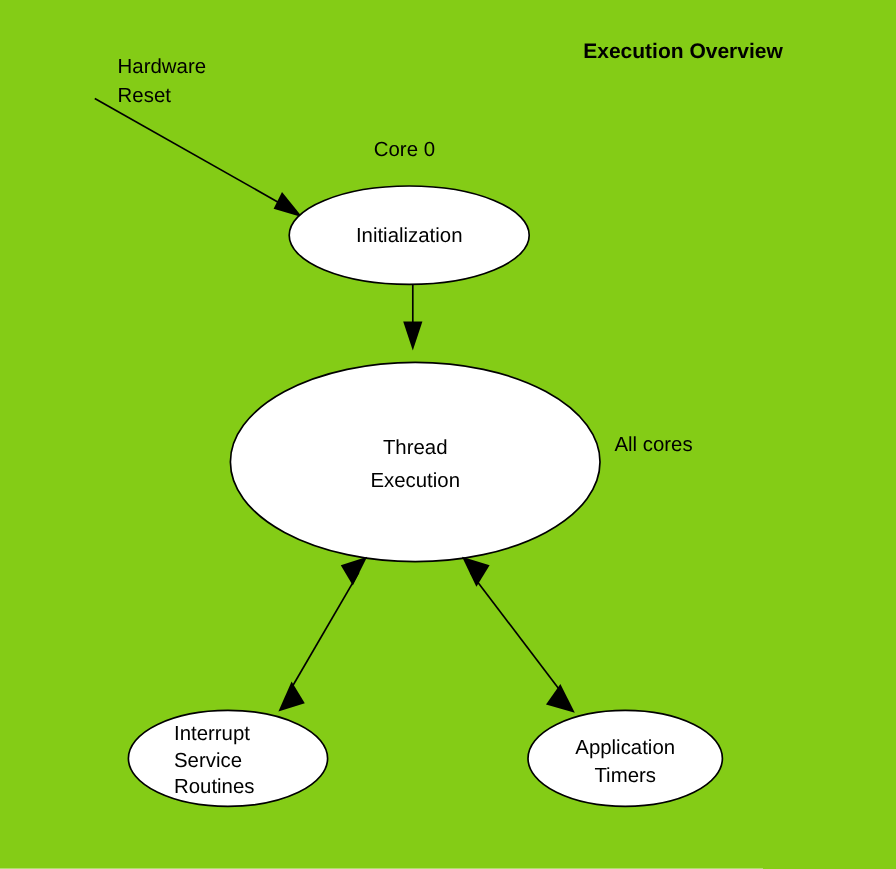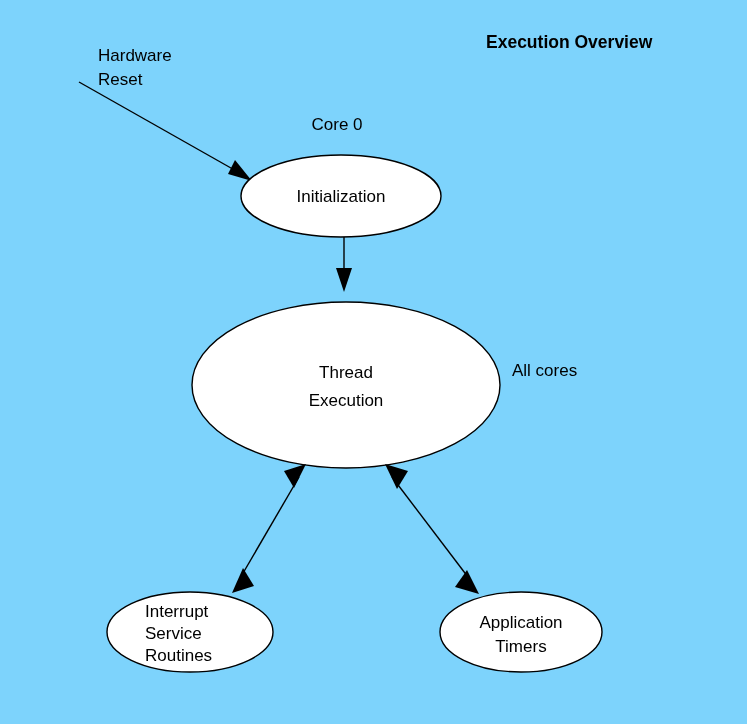--- a/index.html
+++ b/index.html
@@ -8,21 +8,21 @@
     background: #ffffff;
   }
   body {
     font-family: "Liberation Sans", sans-serif;
     color: #000000;
   }
   #diagram-root {
     position: relative;
     width: 747px;
     height: 724px;
-    background: #7dd3fc;
+    background: #84cc16;
     overflow: hidden;
   }
   #diagram-svg {
     position: absolute;
     top: 0;
     left: 0;
     width: 747px;
     height: 724px;
     display: block;
   }

